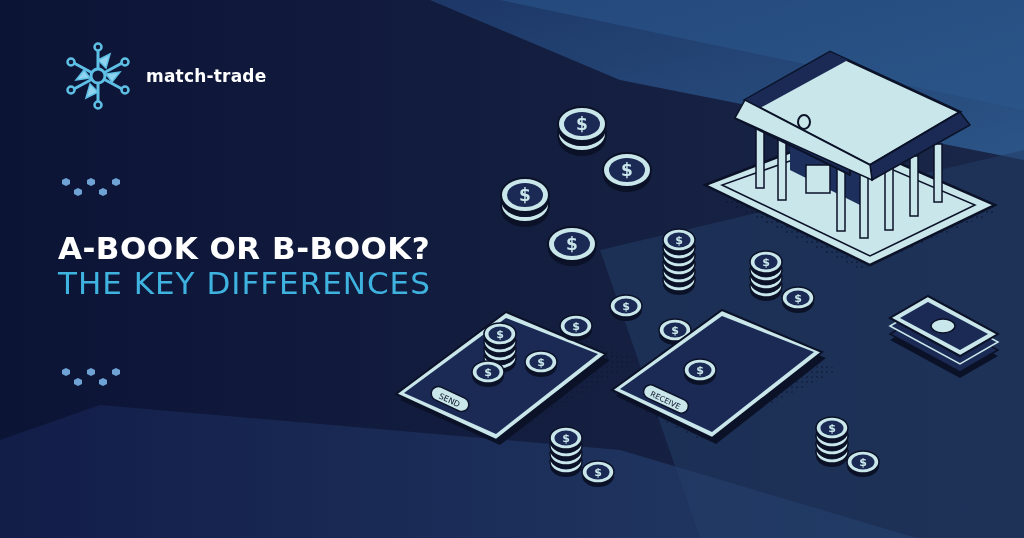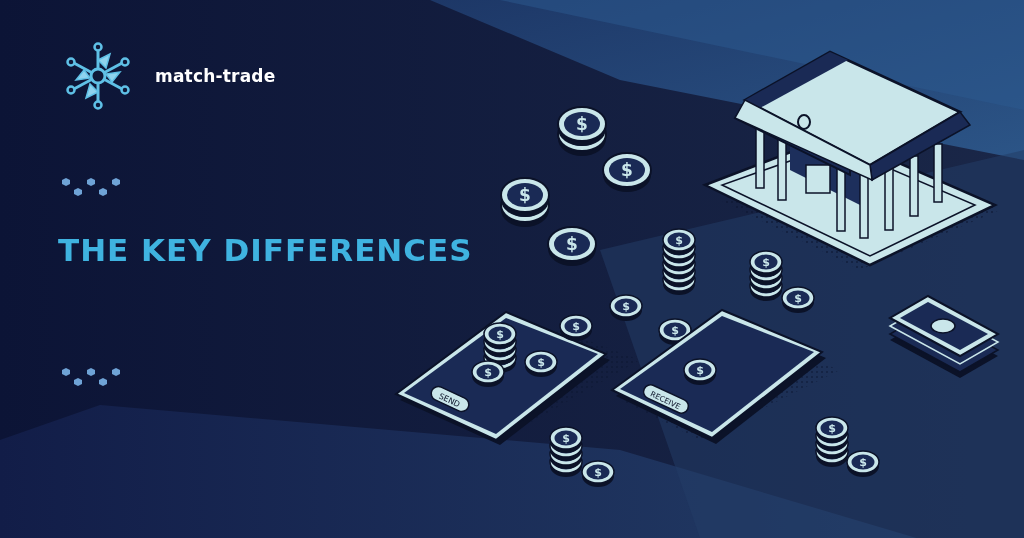--- a/index.html
+++ b/index.html
@@ -1,26 +1,26 @@
 <!DOCTYPE html>
 <html><head>
   <meta charset="utf-8">
   <style>
     html,body{margin:0;padding:0;}
     body{width:1024px;height:538px;overflow:hidden;position:relative;
       font-family:"DejaVu Sans","Liberation Sans",sans-serif;}
     .banner{position:absolute;left:0;top:0;width:1024px;height:538px;overflow:hidden;
       background:linear-gradient(100deg,#0f1838 0%,#172548 35%,#1e3358 60%,#2a4d7a 100%);}
     .bg-shape{position:absolute;}
-    .logo{position:absolute;left:62px;top:40px;display:flex;align-items:center;gap:21px;}
+    .logo{position:absolute;left:62px;top:40px;display:flex;align-items:center;gap:12px;}
     .logo-text{color:#ffffff;font-family:"DejaVu Sans",sans-serif;font-size:17px;line-height:19px;font-weight:600;letter-spacing:0.2px;}
     .dots{position:absolute;left:58px;}
     .headline{position:absolute;left:58px;top:232px;}
     .h1{color:#ffffff;font-family:"DejaVu Sans",sans-serif;font-weight:bold;font-size:31px;line-height:33px;letter-spacing:0.5px;}
-    .h2{color:#3fb3e0;font-family:"DejaVu Sans",sans-serif;font-weight:bold;font-size:31px;line-height:36px;letter-spacing:1px;text-align:center;}
+    .h2{color:#3fb3e0;font-family:"DejaVu Sans",sans-serif;font-weight:normal;font-size:31px;line-height:36px;letter-spacing:1px;text-align:center;}
     .art{position:absolute;left:0;top:0;}
   </style>
 </head>
 <body>
 
 <div class="banner">
 
   <svg class="bg-shape" width="1024" height="538">
     <defs>
       <linearGradient id="g1" x1="0" y1="0" x2="1" y2="0">
@@ -73,20 +73,21 @@
     <g fill="#6fa3d6">
       <polygon points="4,4 8,2 12,4 12,8 8,10 4,8"></polygon>
       <polygon points="29,4 33,2 37,4 37,8 33,10 29,8"></polygon>
       <polygon points="54,4 58,2 62,4 62,8 58,10 54,8"></polygon>
       <polygon points="16,14 20,12 24,14 24,18 20,20 16,18"></polygon>
       <polygon points="41,14 45,12 49,14 49,18 45,20 41,18"></polygon>
     </g>
   </svg>
 
   <div class="headline">
+    <div class="h1">A-BOOK OR B-BOOK?</div>
     <div class="h2">THE KEY DIFFERENCES</div>
   </div>
 
   <svg class="dots" style="top:366px" width="70" height="28">
     <g fill="#6fa3d6">
       <polygon points="4,4 8,2 12,4 12,8 8,10 4,8"></polygon>
       <polygon points="29,4 33,2 37,4 37,8 33,10 29,8"></polygon>
       <polygon points="54,4 58,2 62,4 62,8 58,10 54,8"></polygon>
       <polygon points="16,14 20,12 24,14 24,18 20,20 16,18"></polygon>
       <polygon points="41,14 45,12 49,14 49,18 45,20 41,18"></polygon>

